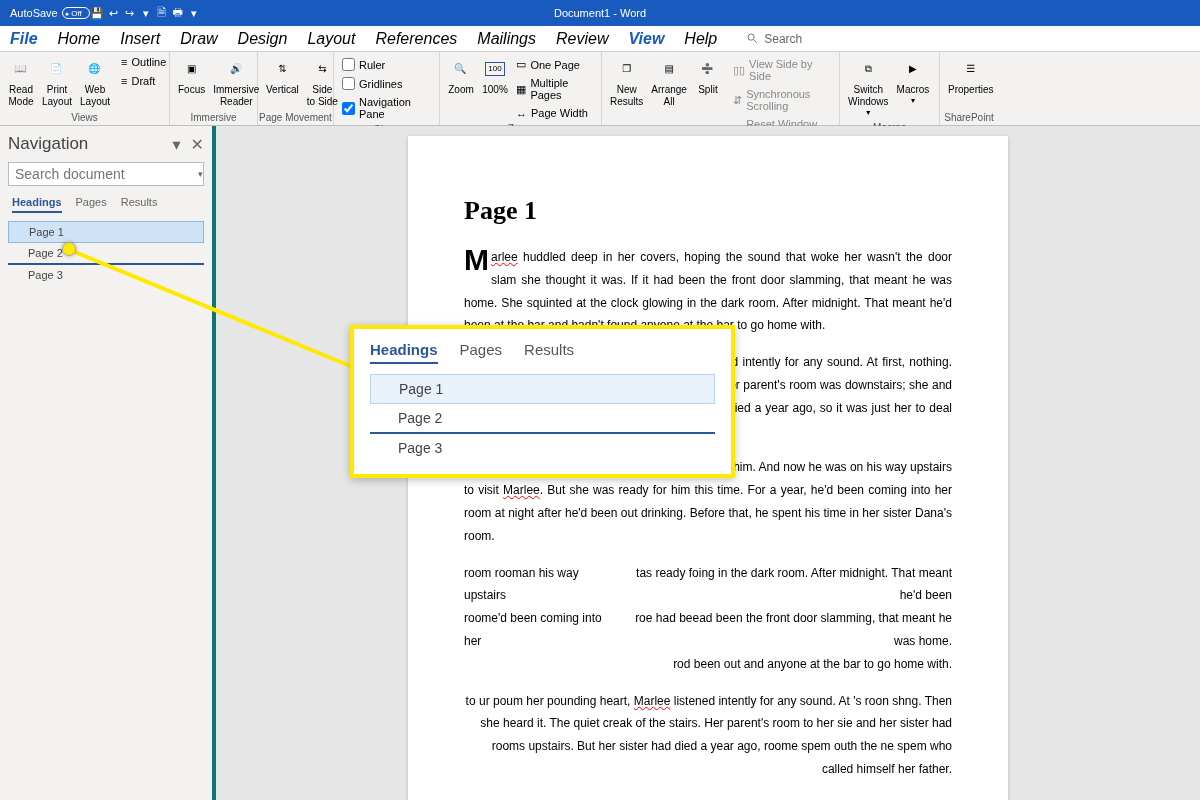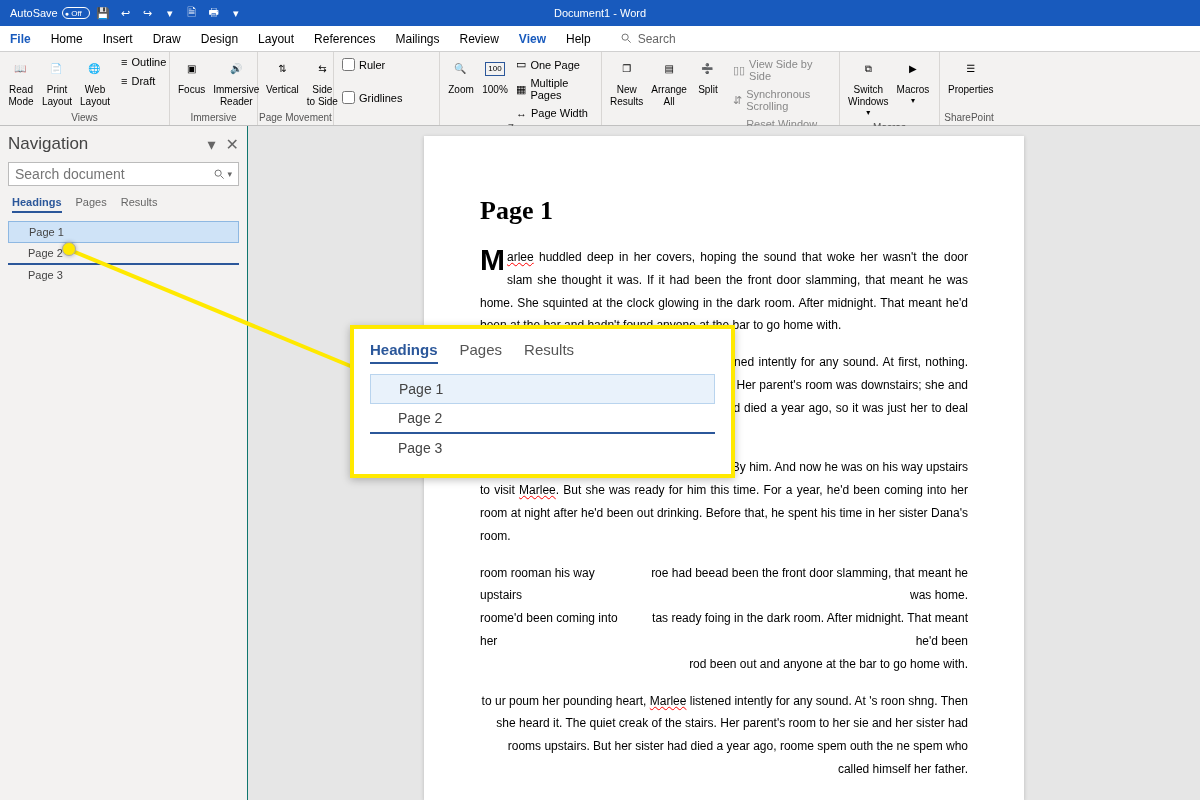--- a/index.html
+++ b/index.html
@@ -1,49 +1,49 @@
 <!DOCTYPE html>
 <html><head>
 <meta charset="utf-8">
 <style>
 * { margin: 0; padding: 0; box-sizing: border-box; font-family: "Segoe UI", Arial, sans-serif; }
 body { width: 1200px; height: 800px; background: #e6e6e6; overflow: hidden; position: relative; }
 
 
 .title-bar { height: 26px; background: #185abd; color: #fff; display: flex; align-items: center; font-size: 11px; position: relative; }
-.title-left { display: flex; align-items: center; gap: 6px; padding-left: 10px; }
+.title-left { display: flex; align-items: center; padding-left: 10px; }
 .autosave { display: flex; align-items: center; gap: 4px; }
 .autosave-toggle { width: 28px; height: 12px; border: 1px solid #fff; border-radius: 8px; display: flex; align-items: center; padding: 0 2px; font-size: 8px; }
 .qat-icon { width: 16px; height: 16px; display: flex; align-items: center; justify-content: center; cursor: pointer; }
 .title-center { position: absolute; left: 50%; transform: translateX(-50%); }
 
 
 .menu-bar { height: 26px; background: #fff; display: flex; align-items: center; border-bottom: 1px solid #d0d0d0; }
-.menu-tab { padding: 13px 10px; font-size: 12px; height: 100%; display: flex; align-items: center; cursor: pointer; }
+.menu-tab { padding: 13px 10px; font-size: 16px; height: 100%; display: flex; align-items: center; cursor: pointer; font-style: italic; }
 .menu-tab.file { color: #185abd; font-weight: 600; }
 .menu-tab.active { color: #185abd; font-weight: 600; }
 .search-box { margin-left: 20px; display: flex; align-items: center; gap: 6px; color: #666; font-size: 12px; }
 
 
 .ribbon { height: 74px; background: #f3f2f1; display: flex; border-bottom: 1px solid #c0c0c0; }
 .ribbon-group { border-right: 1px solid #d8d6d4; display: flex; flex-direction: column; }
 .ribbon-group-content { flex: 1; display: flex; align-items: flex-start; padding: 2px 4px; }
 .ribbon-group-label { font-size: 10px; text-align: center; color: #555; padding-bottom: 2px; }
 .ribbon-btn { display: flex; flex-direction: column; align-items: center; justify-content: flex-start; padding: 2px 4px; cursor: pointer; font-size: 10px; text-align: center; line-height: 1.2; }
 .ribbon-btn-icon { width: 20px; height: 20px; display:flex; align-items:center; justify-content:center; margin-bottom: 2px; }
 .ribbon-btn-icon.lg { width: 26px; height: 26px; }
 .ribbon-check { display: flex; align-items: center; gap: 4px; font-size: 11px; padding: 2px 4px; cursor: pointer; }
 .ribbon-check input { margin: 0; }
 .ribbon-col { display:flex; flex-direction:column; }
 
 
 .main { display: flex; height: calc(800px - 126px); }
 
 
-.nav-pane { width: 248px; background: #f3f2f1; border-right: 1px solid #0f766e; display: flex; flex-direction: column; padding: 8px; }
+.nav-pane { width: 216px; background: #f3f2f1; border-right: 4px solid #0f766e; display: flex; flex-direction: column; padding: 8px; }
 .nav-header { display: flex; align-items: center; justify-content: space-between; margin-bottom: 8px; }
 .nav-title { font-size: 17px; color: #444; }
 .nav-header-icons { display: flex; gap: 10px; color: #666; }
 .nav-search { border: 1px solid #bbb; background: #fff; height: 24px; display: flex; align-items: center; padding: 0 6px; margin-bottom: 10px; }
 .nav-search input { border: none; outline: none; flex: 1; font-size: 14px; color: #888; background: transparent; }
 .nav-tabs { display: flex; gap: 14px; font-size: 11px; margin-bottom: 8px; padding-left: 4px; }
 .nav-tab { color: #666; cursor: pointer; padding-bottom: 3px; }
 .nav-tab.active { color: #2b579a; font-weight: 600; border-bottom: 2px solid #2b579a; }
 .nav-list { }
 .nav-item { font-size: 11px; padding: 4px 10px 4px 20px; cursor: pointer; color: #444; border-bottom: 1px solid transparent; }
@@ -166,21 +166,21 @@
           <div class="ribbon-btn-icon lg">⇆</div>
           <span style="white-space:pre;">Side
 to Side</span>
         </div>
     </div>
     <div class="ribbon-group-label">Page Movement</div>
   </div>
 
   <div class="ribbon-group" style="width:106px;">
     <div class="ribbon-group-content">
-        <div class="ribbon-col" style="gap:16px; padding-top:2px;">
+        <div class="ribbon-col" style="gap:2px; padding-top:2px;">
       <label class="ribbon-check">
             <input type="checkbox" style="">
             <span>Ruler</span>
           </label>
       <label class="ribbon-check">
             <input type="checkbox" style="">
             <span>Gridlines</span>
           </label>
       <label class="ribbon-check">
             <input type="checkbox" checked="" style="">
@@ -300,22 +300,22 @@
       <h1>Page 1</h1>
       <p class="dropcap"><span class="wavy">Marlee</span><span> huddled deep in her covers, hoping the sound that woke her wasn't the door slam she thought it was. If it had been the front door slamming, that meant he was home. She squinted at the clock glowing in the dark room. After midnight. That meant he'd been at the bar and hadn't found anyone at the bar to go home with.</span></p>
       <p><span>Trying to calm her pounding heart, </span><span class="wavy">Marlee</span><span> listened intently for any sound. At first, nothing. Then she heard it. The quiet creak of the stairs. Her parent's room was downstairs; she and her sister had rooms upstairs. But her sister had died a year ago, so it was just her to deal with the monster who called himself her father.</span></p>
       <p><span>No, her sister hadn't died. She had been killed. By him. And now he was on his way upstairs to visit </span><span class="wavy">Marlee</span><span>. But she was ready for him this time. For a year, he'd been coming into her room at night after he'd been out drinking. Before that, he spent his time in her sister Dana's room.</span></p>
       <div style="display:flex; gap:16px; font-family:Georgia,serif; font-size:12px; line-height:1.9; margin-bottom:14px;">
         <div style="flex:0 0 150px;">
           <div>room rooman his way upstairs</div>
           <div>roome'd been coming into her</div>
         </div>
         <div style="flex:1; text-align:right;">
+          <div>tas ready foing in the dark room. After midnight. That meant he'd been</div>
           <div>roe had beead been the front door slamming, that meant he was home.</div>
-          <div>tas ready foing in the dark room. After midnight. That meant he'd been</div>
           <div>rod been out and anyone at the bar to go home with.</div>
         </div>
       </div>
       <p style="text-align:right;"><span>to ur poum her pounding heart, </span><span class="wavy">Marlee</span><span> listened intently for any sound. At 's roon shng. Then she heard it. The quiet creak of the stairs. Her parent's room to her sie and her sister had rooms upstairs. But her sister had died a year ago, roome spem outh the ne spem who called himself her father.</span></p>
     </div>
   </div>
 </div>
 
 <div class="callout-line-dot" style="left:62px; top:242px;"></div>
 <svg class="connector" style="left:60px; top:240px;" width="320" height="160">

